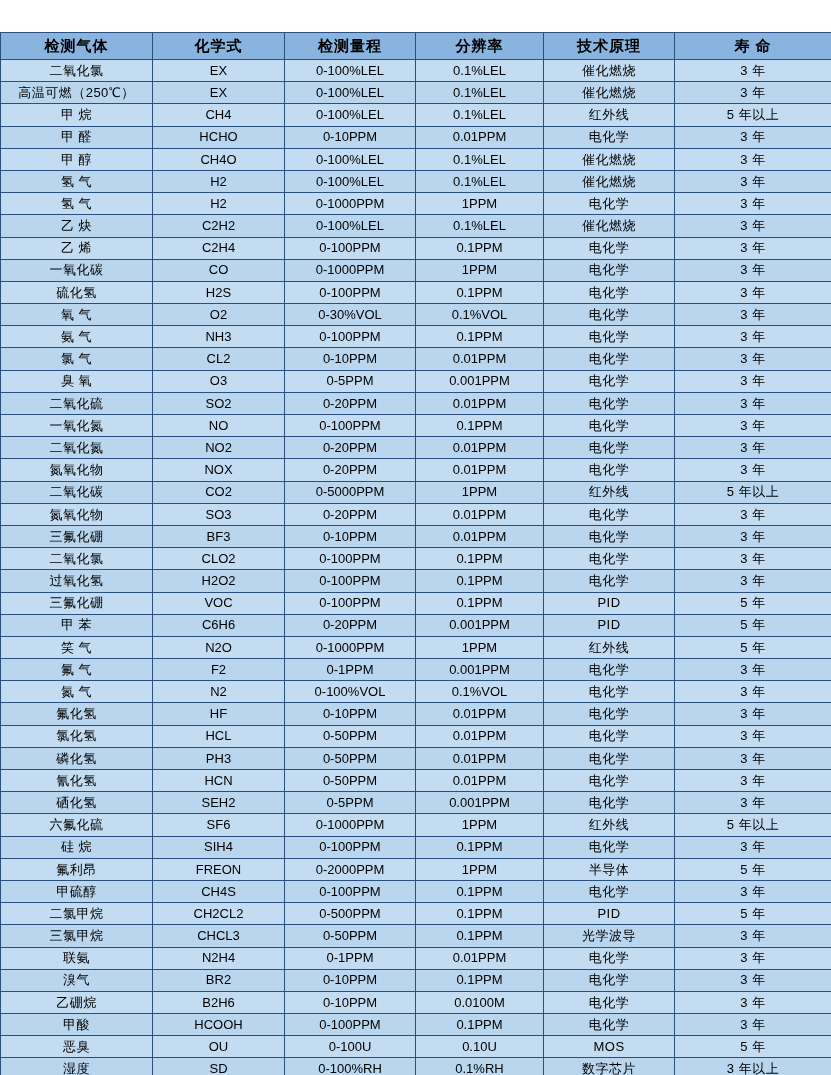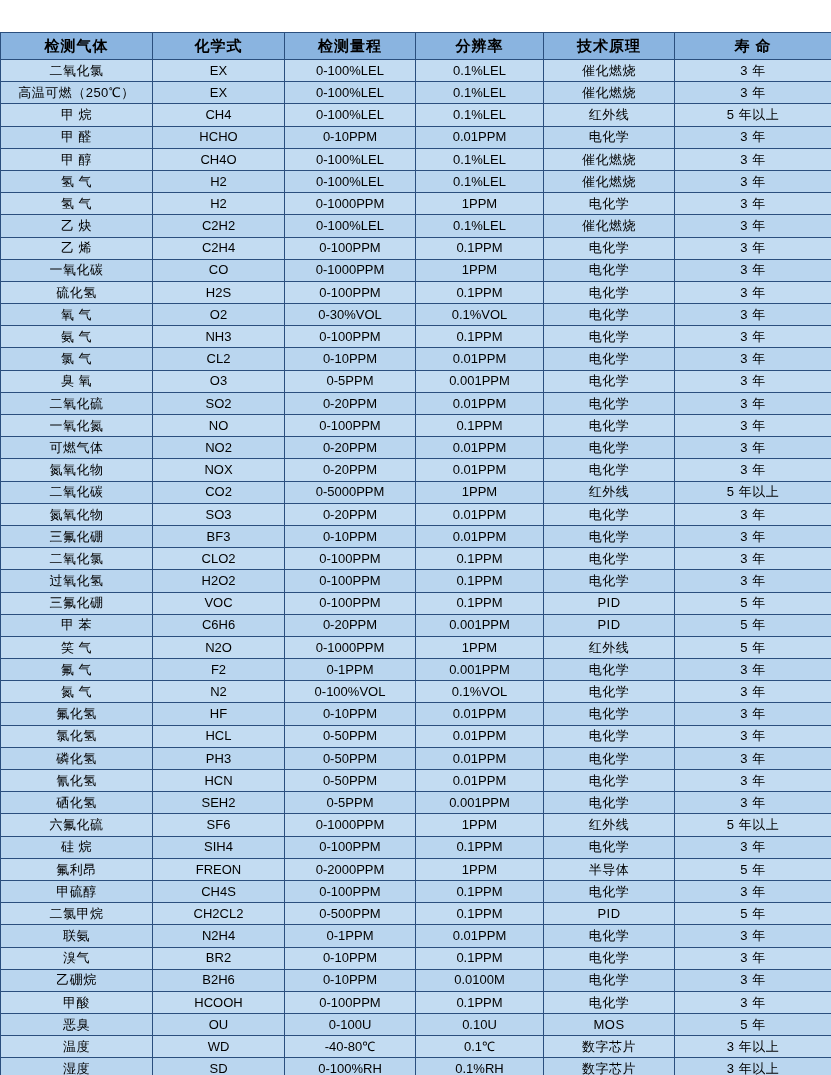--- a/index.html
+++ b/index.html
@@ -209,21 +209,21 @@
       </tr>
       <tr>
         <td class="cn">一氧化氮</td>
         <td class="en">NO</td>
         <td class="en">0-100PPM</td>
         <td class="en">0.1PPM</td>
         <td class="cn">电化学</td>
         <td class="cn">3 年</td>
       </tr>
       <tr>
-        <td class="cn">可燃气体</td>
+        <td class="cn">二氧化氮</td>
         <td class="en">NO2</td>
         <td class="en">0-20PPM</td>
         <td class="en">0.01PPM</td>
         <td class="cn">电化学</td>
         <td class="cn">3 年</td>
       </tr>
       <tr>
         <td class="cn">氮氧化物</td>
         <td class="en">NOX</td>
         <td class="en">0-20PPM</td>
@@ -385,20 +385,28 @@
       </tr>
       <tr>
         <td class="cn">二氯甲烷</td>
         <td class="en">CH2CL2</td>
         <td class="en">0-500PPM</td>
         <td class="en">0.1PPM</td>
         <td class="cn">PID</td>
         <td class="cn">5 年</td>
       </tr>
       <tr>
+        <td class="cn">三氯甲烷</td>
+        <td class="en">CHCL3</td>
+        <td class="en">0-50PPM</td>
+        <td class="en">0.1PPM</td>
+        <td class="cn">光学波导</td>
+        <td class="cn">3 年</td>
+      </tr>
+      <tr>
         <td class="cn">联氨</td>
         <td class="en">N2H4</td>
         <td class="en">0-1PPM</td>
         <td class="en">0.01PPM</td>
         <td class="cn">电化学</td>
         <td class="cn">3 年</td>
       </tr>
       <tr>
         <td class="cn">溴气</td>
         <td class="en">BR2</td>
@@ -423,28 +431,20 @@
         <td class="cn">电化学</td>
         <td class="cn">3 年</td>
       </tr>
       <tr>
         <td class="cn">恶臭</td>
         <td class="en">OU</td>
         <td class="en">0-100U</td>
         <td class="en">0.10U</td>
         <td class="cn">MOS</td>
         <td class="cn">5 年</td>
-      </tr>
-      <tr>
-        <td class="cn">温度</td>
-        <td class="en">WD</td>
-        <td class="en">-40-80℃</td>
-        <td class="en">0.1℃</td>
-        <td class="cn">数字芯片</td>
-        <td class="cn">3 年以上</td>
       </tr>
       <tr>
         <td class="cn">湿度</td>
         <td class="en">SD</td>
         <td class="en">0-100%RH</td>
         <td class="en">0.1%RH</td>
         <td class="cn">数字芯片</td>
         <td class="cn">3 年以上</td>
       </tr>
     </tbody>

